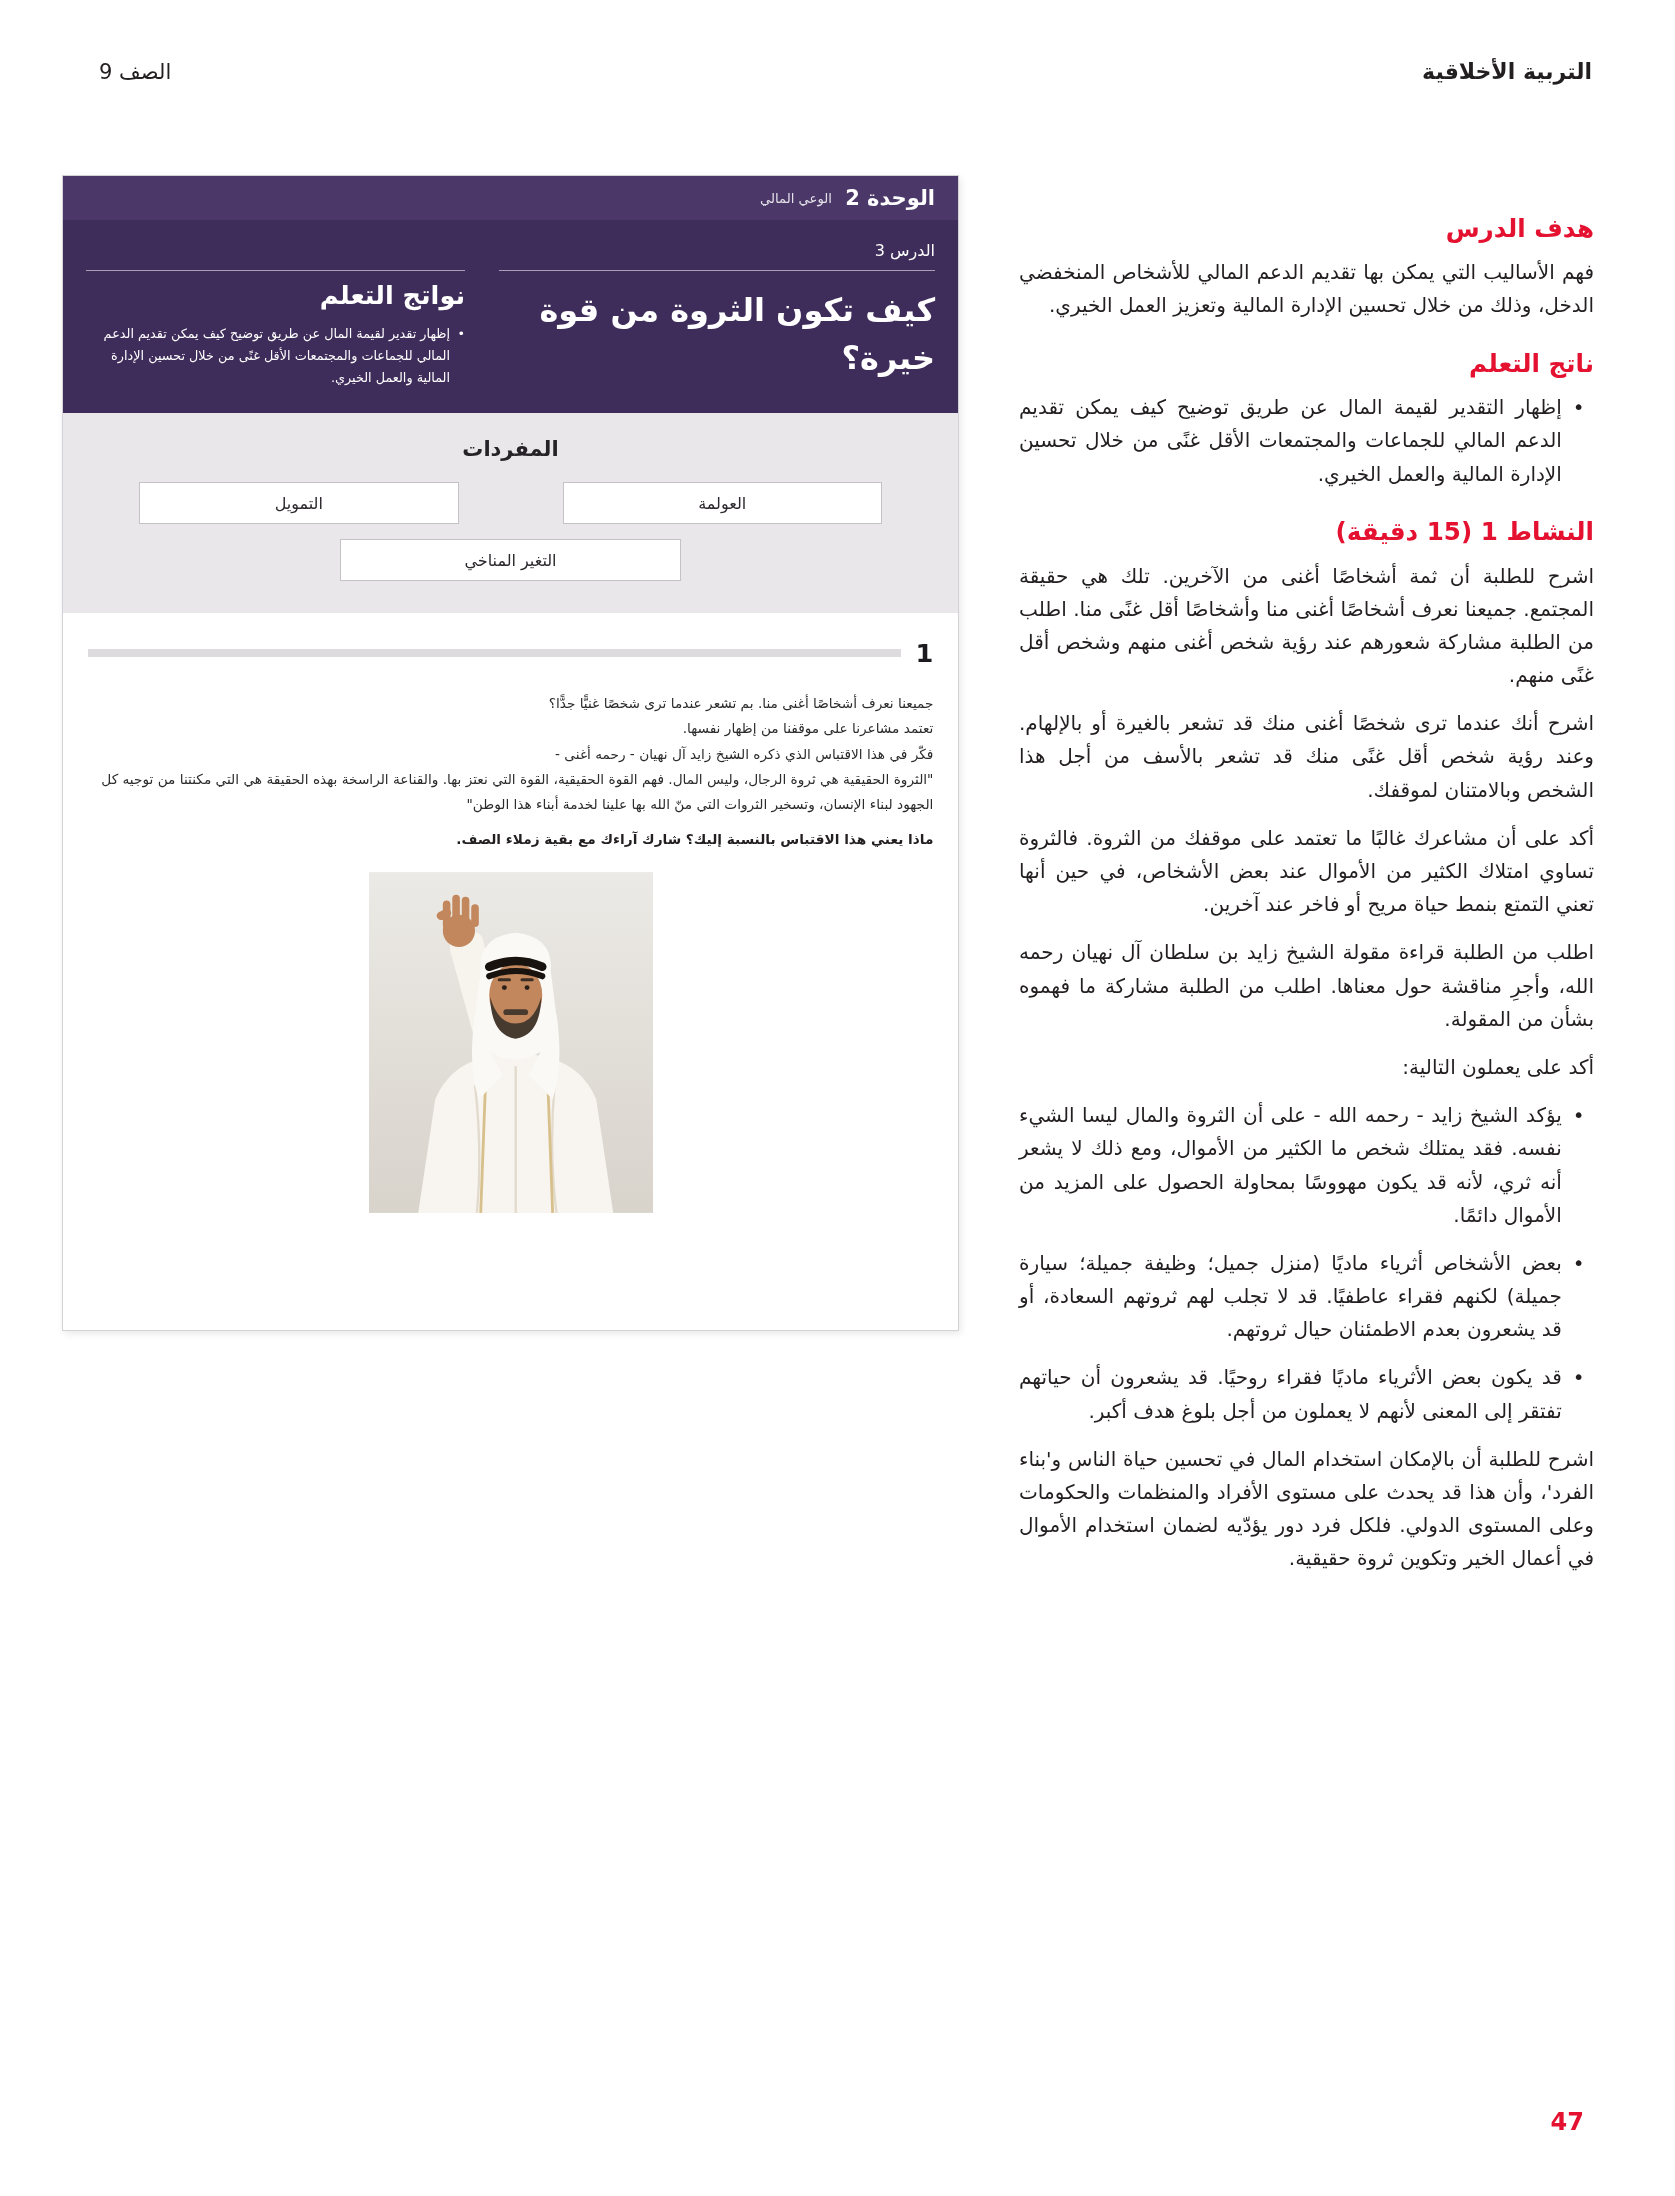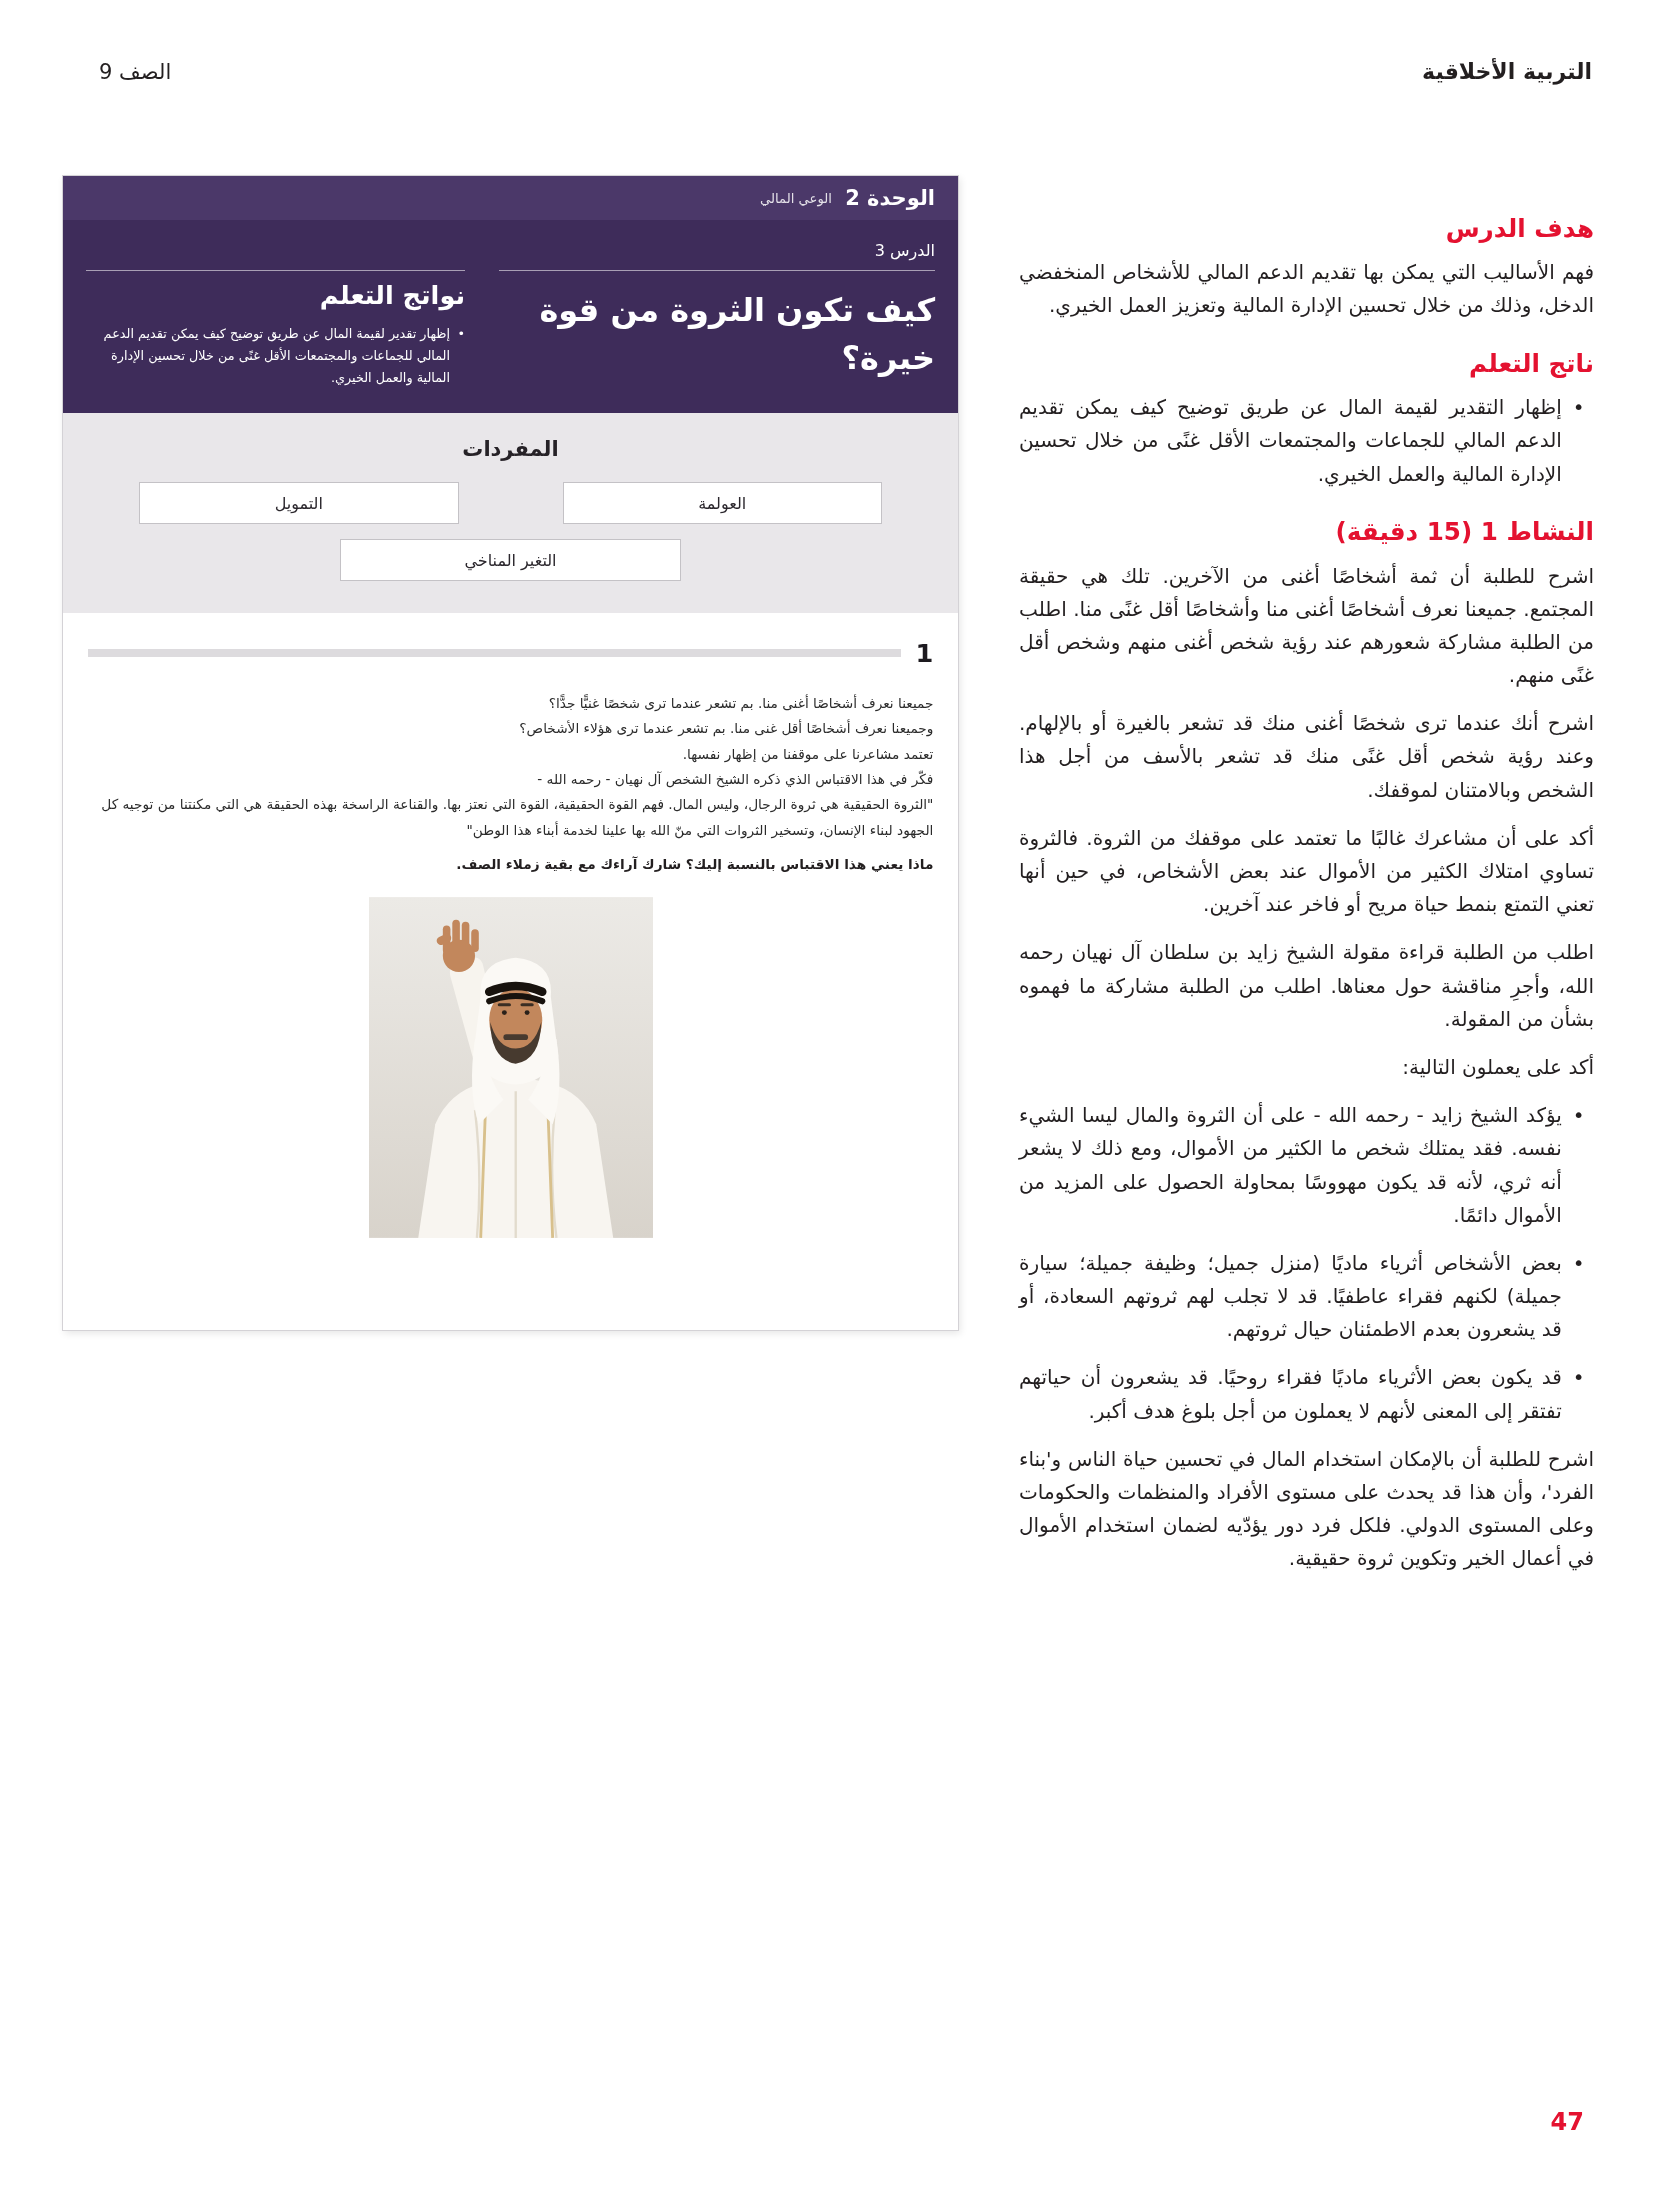--- a/index.html
+++ b/index.html
@@ -135,23 +135,22 @@
     </div>
   </div>
 
   <div class="bf-activity">
     <div class="act-bar">
       <span class="act-num">1</span>
       <span class="act-line"></span>
     </div>
     <div class="act-text">
       <div>جميعنا نعرف أشخاصًا أغنى منا. بم تشعر عندما ترى شخصًا غنيًّا جدًّا؟</div>
-      <div>وجميعنا نعرف أشخاصًا أقل غنى منا. بم تشعر عندما ترى هؤلاء الأشخاص؟</div>
       <div>تعتمد مشاعرنا على موقفنا من إظهار نفسها.</div>
-      <div>فكّر في هذا الاقتباس الذي ذكره الشيخ الشخص آل نهيان - رحمه الله -</div>
+      <div>فكّر في هذا الاقتباس الذي ذكره الشيخ زايد آل نهيان - رحمه أغنى -</div>
       <div>"الثروة الحقيقية هي ثروة الرجال، وليس المال. فهم القوة الحقيقية، القوة التي نعتز بها. والقناعة الراسخة بهذه الحقيقة هي التي مكنتنا من توجيه كل الجهود لبناء الإنسان، وتسخير الثروات التي منّ الله بها علينا لخدمة أبناء هذا الوطن"</div>
     </div>
     <div class="act-q">ماذا يعني هذا الاقتباس بالنسبة إليك؟ شارك آراءك مع بقية زملاء الصف.</div>
 
     <div class="act-photo-wrap">
       <svg viewBox="0 0 300 360" width="284" height="341" role="img">
         <defs>
           <linearGradient id="pbg" x1="0" y1="0" x2="0" y2="1">
             <stop offset="0" stop-color="#eceae6"></stop>
             <stop offset="1" stop-color="#d8d3cb"></stop>

